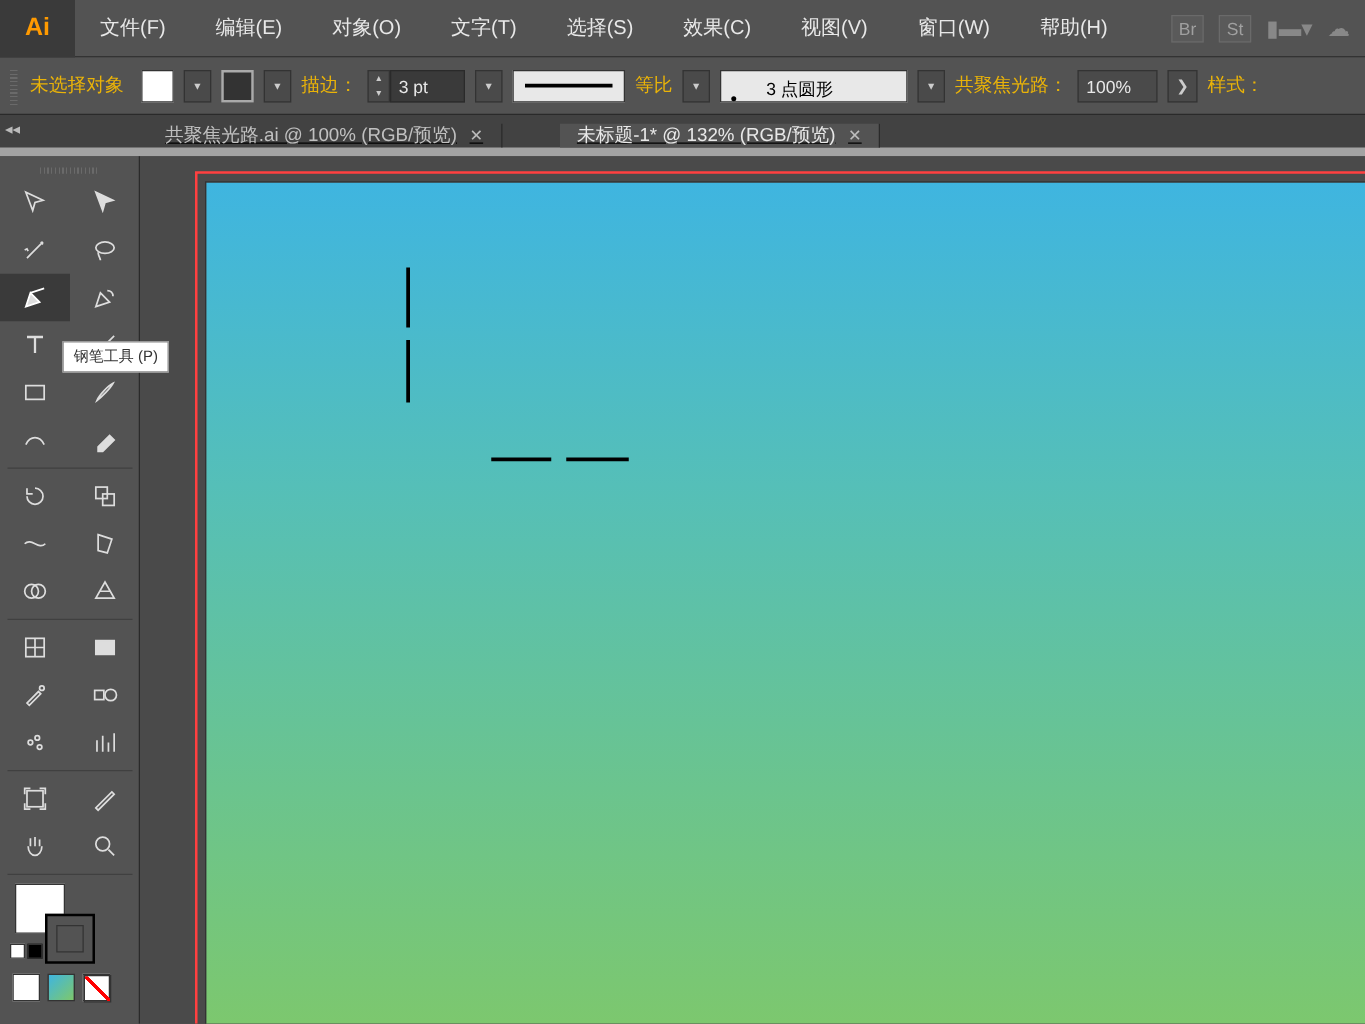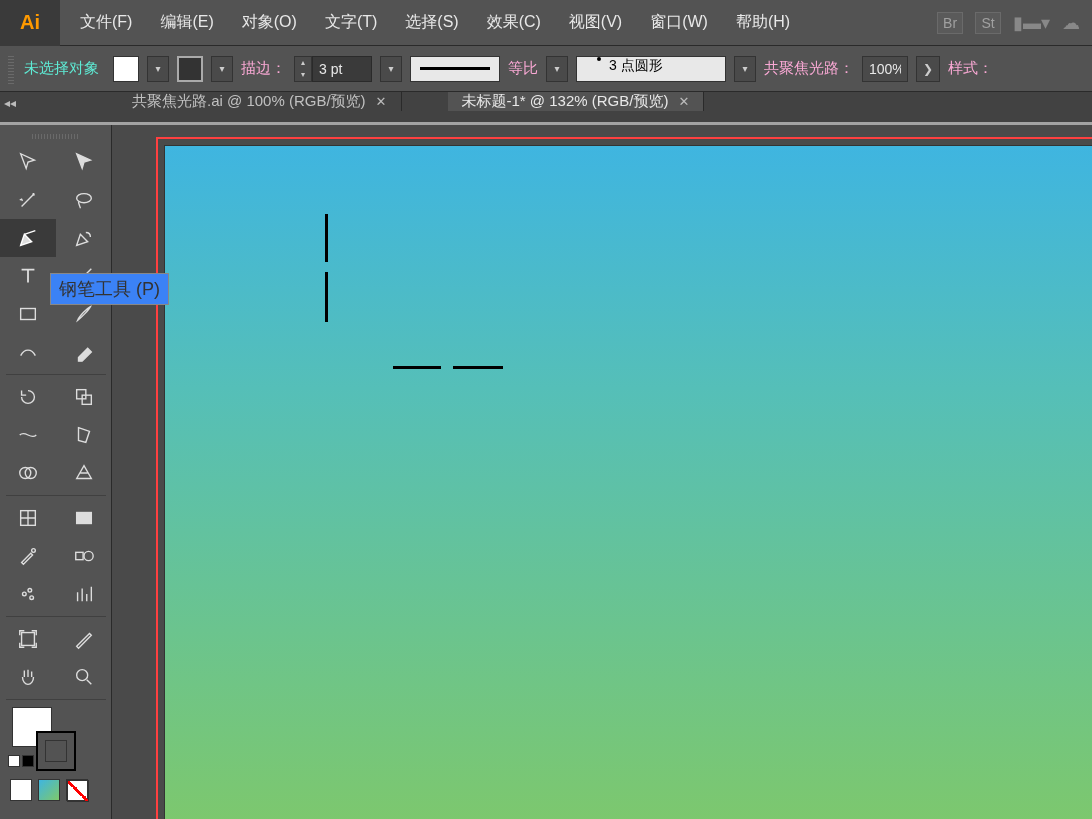--- a/index.html
+++ b/index.html
@@ -2,48 +2,48 @@
 <html><head>
 <meta charset="utf-8">
 <style>
 * { box-sizing: border-box; margin: 0; padding: 0; font-family: "Microsoft YaHei", sans-serif; }
 body { width: 1092px; height: 819px; background: #535353; overflow: hidden; }
 
 
 .menubar { height: 46px; background: #535353; display: flex; align-items: center; border-bottom: 1px solid #2a2a2a; }
 .app-icon { width: 60px; height: 46px; display: flex; align-items: center; justify-content: center; background: #3a3a3a; }
 .app-icon span { color: #ff9a00; font-weight: bold; font-size: 20px; }
-.menu-items { display: flex; gap: 0; margin-left: 6px; }
+.menu-items { display: flex; gap: 12px; margin-left: 6px; }
 .menu-item { color: #e8e8e8; font-size: 16px; padding: 10px 14px; cursor: pointer; }
 .menubar-right { margin-left: auto; display: flex; align-items: center; gap: 12px; padding-right: 12px; }
 .mb-icon { width: 26px; height: 22px; display: flex; align-items: center; justify-content: center; color: #a0a0a0; font-size: 14px; border: 1px solid #6a6a6a; background: #5a5a5a; }
 .mb-plain { color: #888; font-size: 18px; }
 
 
 .controlbar { height: 46px; background: #535353; display: flex; align-items: center; border-bottom: 1px solid #2a2a2a; padding: 0 8px; gap: 8px; }
 .ctrl-grip { width: 6px; height: 30px; background: repeating-linear-gradient(0deg,#6a6a6a 0 1px,transparent 1px 3px); }
-.status-text { color: #5eead4; font-size: 15px; margin: 0 6px 0 2px; }
+.status-text { color: #eab308; font-size: 15px; margin: 0 6px 0 2px; }
 .swatch { width: 26px; height: 26px; border: 1px solid #333; }
 .swatch.white { background: #fff; }
 .swatch.darknone { background: #333; border: 2px solid #aaa; position: relative; }
 .dd-btn { width: 22px; height: 26px; background: #4a4a4a; border: 1px solid #333; color: #ccc; display: flex; align-items: center; justify-content: center; font-size: 10px; cursor: pointer; }
-.label { color: #f9a8d4; font-size: 15px; }
+.label { color: #eab308; font-size: 15px; }
 .stepper { display: flex; align-items: center; }
 .step-btns { width: 18px; height: 26px; background: #4a4a4a; border: 1px solid #333; color: #ccc; font-size: 8px; display: flex; flex-direction: column; }
 .step-btns div { flex:1; display:flex; align-items:center; justify-content:center; }
 .num-field { width: 60px; height: 26px; background: #3a3a3a; border: 1px solid #2a2a2a; color: #e8e8e8; padding: 2px 6px; font-size: 14px; }
 .stroke-preview { width: 90px; height: 26px; background: #e8e8e8; display: flex; align-items: center; justify-content: center; border: 1px solid #333; }
 .stroke-preview .line { width: 70px; height: 3px; background: #000; }
-.dot-preview { width: 150px; height: 26px; background: #e8e8e8; color: #000; display: flex; align-items: flex-start; padding: 0 20px; gap: 8px; font-size: 14px; border: 1px solid #333; }
+.dot-preview { width: 150px; height: 26px; background: #e8e8e8; color: #000; display: flex; align-items: flex-end; padding: 0 8px; gap: 24px; font-size: 14px; border: 1px solid #333; }
 .dot-preview .dot { width: 4px; height: 4px; border-radius: 50%; background: #000; }
-.opacity-field { width: 46px; height: 26px; background: #4a4a4a; border: 1px solid #333; color: #e8e8e8; padding: 2px 6px; font-size: 14px; }
+.opacity-field { width: 64px; height: 26px; background: #4a4a4a; border: 1px solid #333; color: #e8e8e8; padding: 2px 6px; font-size: 14px; }
 .chev { width: 24px; height: 26px; background: #4a4a4a; border: 1px solid #333; color: #ccc; display:flex; align-items:center; justify-content:center; font-size: 12px; }
 
 
-.tabbar { height: 33px; background: #424242; display: flex; align-items: flex-start; padding-left: 118px; border-bottom: 3px solid #a3a3a3; }
+.tabbar { height: 33px; background: #424242; display: flex; align-items: flex-end; padding-left: 118px; border-bottom: 7px solid #a3a3a3; text-decoration: underline; }
 .collapse-chevs { position: absolute; left: 4px; top: 96px; color: #bbb; font-size: 12px; }
 .tab { display: flex; align-items: center; padding: 0 14px; color: #c0c0c0; font-size: 15px; cursor: pointer; border-right: 1px solid #2a2a2a; }
 .tab.active { background: #535353; color: #e8e8e8; margin-left: 46px; }
 .tab .close { margin-left: 10px; color: #bbb; font-size: 13px; }
 
 
 .main { position: relative; display: flex; height: calc(819px - 46px - 46px - 33px); }
 
 
 .tools { width: 112px; background: #535353; border-right: 1px solid #2a2a2a; padding-top: 4px; }
@@ -67,21 +67,21 @@
 
 .canvas-wrap { flex: 1; background: #4a4a4a; position: relative; overflow: hidden; }
 .artboard-shadow { position: absolute; left: 44px; top: 12px; right: -20px; bottom: -20px; border: 2px solid #ff4040; }
 .artboard { position: absolute; left: 52px; top: 20px; right: -20px; bottom: -20px; background: linear-gradient(180deg, #3fb5e0 0%, #55bfb8 35%, #6bc48e 70%, #7ec86b 100%); border: 1px solid #333; }
 .dash-v1 { position: absolute; left: 160px; top: 68px; width: 3px; height: 48px; background: #000; }
 .dash-v2 { position: absolute; left: 160px; top: 126px; width: 3px; height: 50px; background: #000; }
 .dash-h1 { position: absolute; left: 228px; top: 220px; width: 48px; height: 3px; background: #000; }
 .dash-h2 { position: absolute; left: 288px; top: 220px; width: 50px; height: 3px; background: #000; }
 
 
-.tooltip { position: absolute; left: 50px; top: 148px; background: #3b82f6; border: 1px solid #888; padding: 3px 8px; font-size: 18px; color: #333; z-index: 50; }
+.tooltip { position: absolute; left: 50px; top: 148px; background: #ffffff; border: 1px solid #888; padding: 3px 8px; font-size: 12px; color: #333; z-index: 50; }
 </style>
 </head>
 <body>
 
 <div class="menubar">
   <div class="app-icon">
       <span>Ai</span>
     </div>
   <div class="menu-items">
     <div class="menu-item">文件(F)</div>

